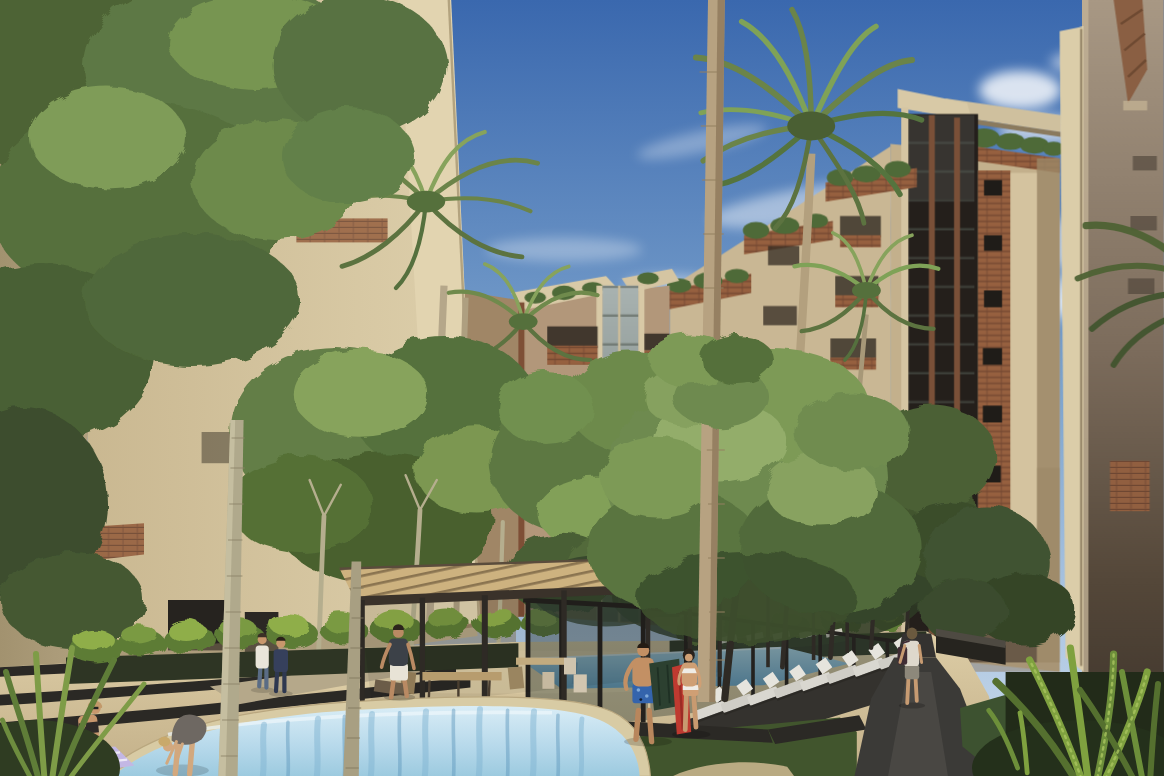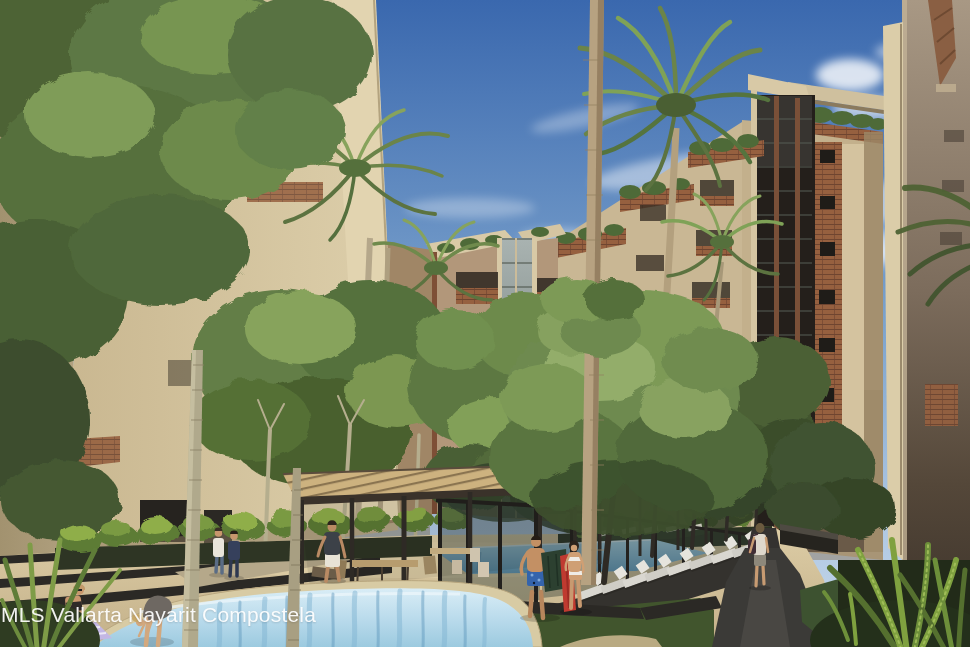--- a/index.html
+++ b/index.html
@@ -719,14 +719,13 @@
     <path d="M958,660 C960,618 963,588 965,570" stroke="#55702f" stroke-width="5"></path>
     <path d="M905,660 C890,615 872,578 858,550" stroke="#a9c45f" stroke-width="2" stroke-dasharray="2 4" opacity=".8"></path>
     <path d="M912,660 C922,615 928,572 928,545" stroke="#a9c45f" stroke-width="2" stroke-dasharray="2 4" opacity=".8"></path>
     <path d="M916,660 C935,620 950,585 956,560" stroke="#a9c45f" stroke-width="2" stroke-dasharray="2 4" opacity=".8"></path>
     <path d="M848,640 C840,618 832,602 824,592" stroke="#6d8f3a" stroke-width="4"></path>
     <path d="M856,644 C854,620 852,604 850,594" stroke="#7fa13f" stroke-width="4"></path>
   </g>
 </g>
 </svg>
 
-<div class="watermark">MLS Vallarta Nayarit Compostela</div>
 </div>
 
 </body></html>

